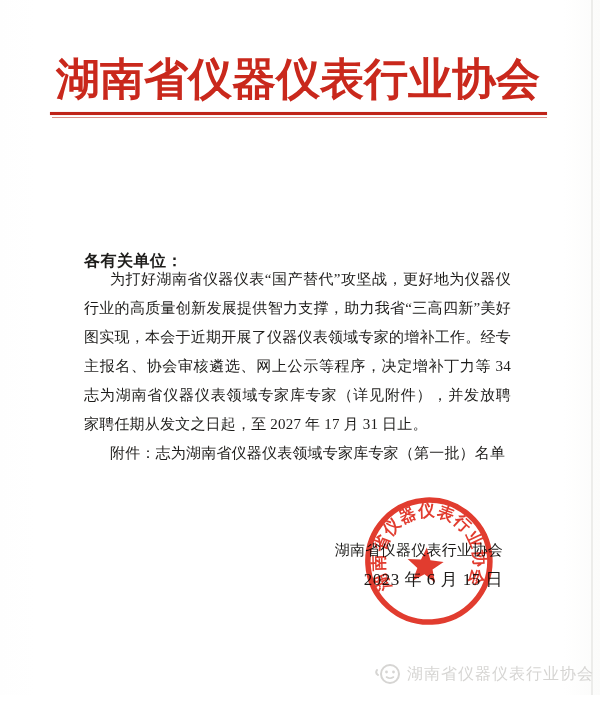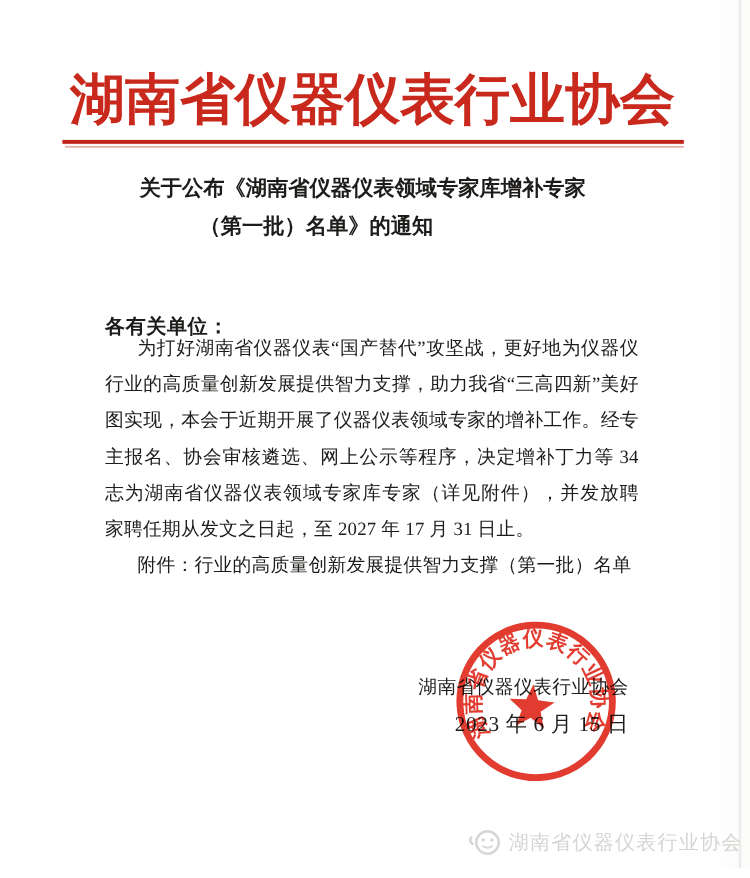--- a/index.html
+++ b/index.html
@@ -88,35 +88,31 @@
 </head>
 <body>
 
 <div class="page">
 
   <div class="page-edge"></div>
 
   <div class="letterhead">湖南省仪器仪表行业协会</div>
   <div class="red-rule"></div>
 
-  <div class="doc-title">
-    <div class="t1">关于公布《湖南省仪器仪表领域专家库增补专家</div>
-    <div class="t2">（第一批）名单》的通知</div>
-  </div>
 
   <div class="salutation">各有关单位：</div>
 
   <div class="body-text">
     <div class="line fill indent">为打好湖南省仪器仪表“国产替代”攻坚战，更好地为仪器仪表</div>
     <div class="line fill">行业的高质量创新发展提供智力支撑，助力我省“三高四新”美好蓝</div>
     <div class="line fill">图实现，本会于近期开展了仪器仪表领域专家的增补工作。经专家自</div>
     <div class="line fill">主报名、协会审核遴选、网上公示等程序，决定增补丁力等 34 位同</div>
     <div class="line fill">志为湖南省仪器仪表领域专家库专家（详见附件），并发放聘书。专</div>
     <div class="line">家聘任期从发文之日起，至 2027 年 17 月 31 日止。</div>
-    <div class="line indent">附件：行业的高质量创新发展提供智力支撑（第一批）名单</div>
+    <div class="line indent">附件：志为湖南省仪器仪表领域专家库专家（第一批）名单</div>
   </div>
 
   <div class="closing">
     <div class="sig">湖南省仪器仪表行业协会</div>
     <div class="date">2023 年 6 月 15 日</div>
   </div>
 
   <div class="seal">
     <svg width="138" height="142" viewBox="0 0 138 142">
       <defs>

